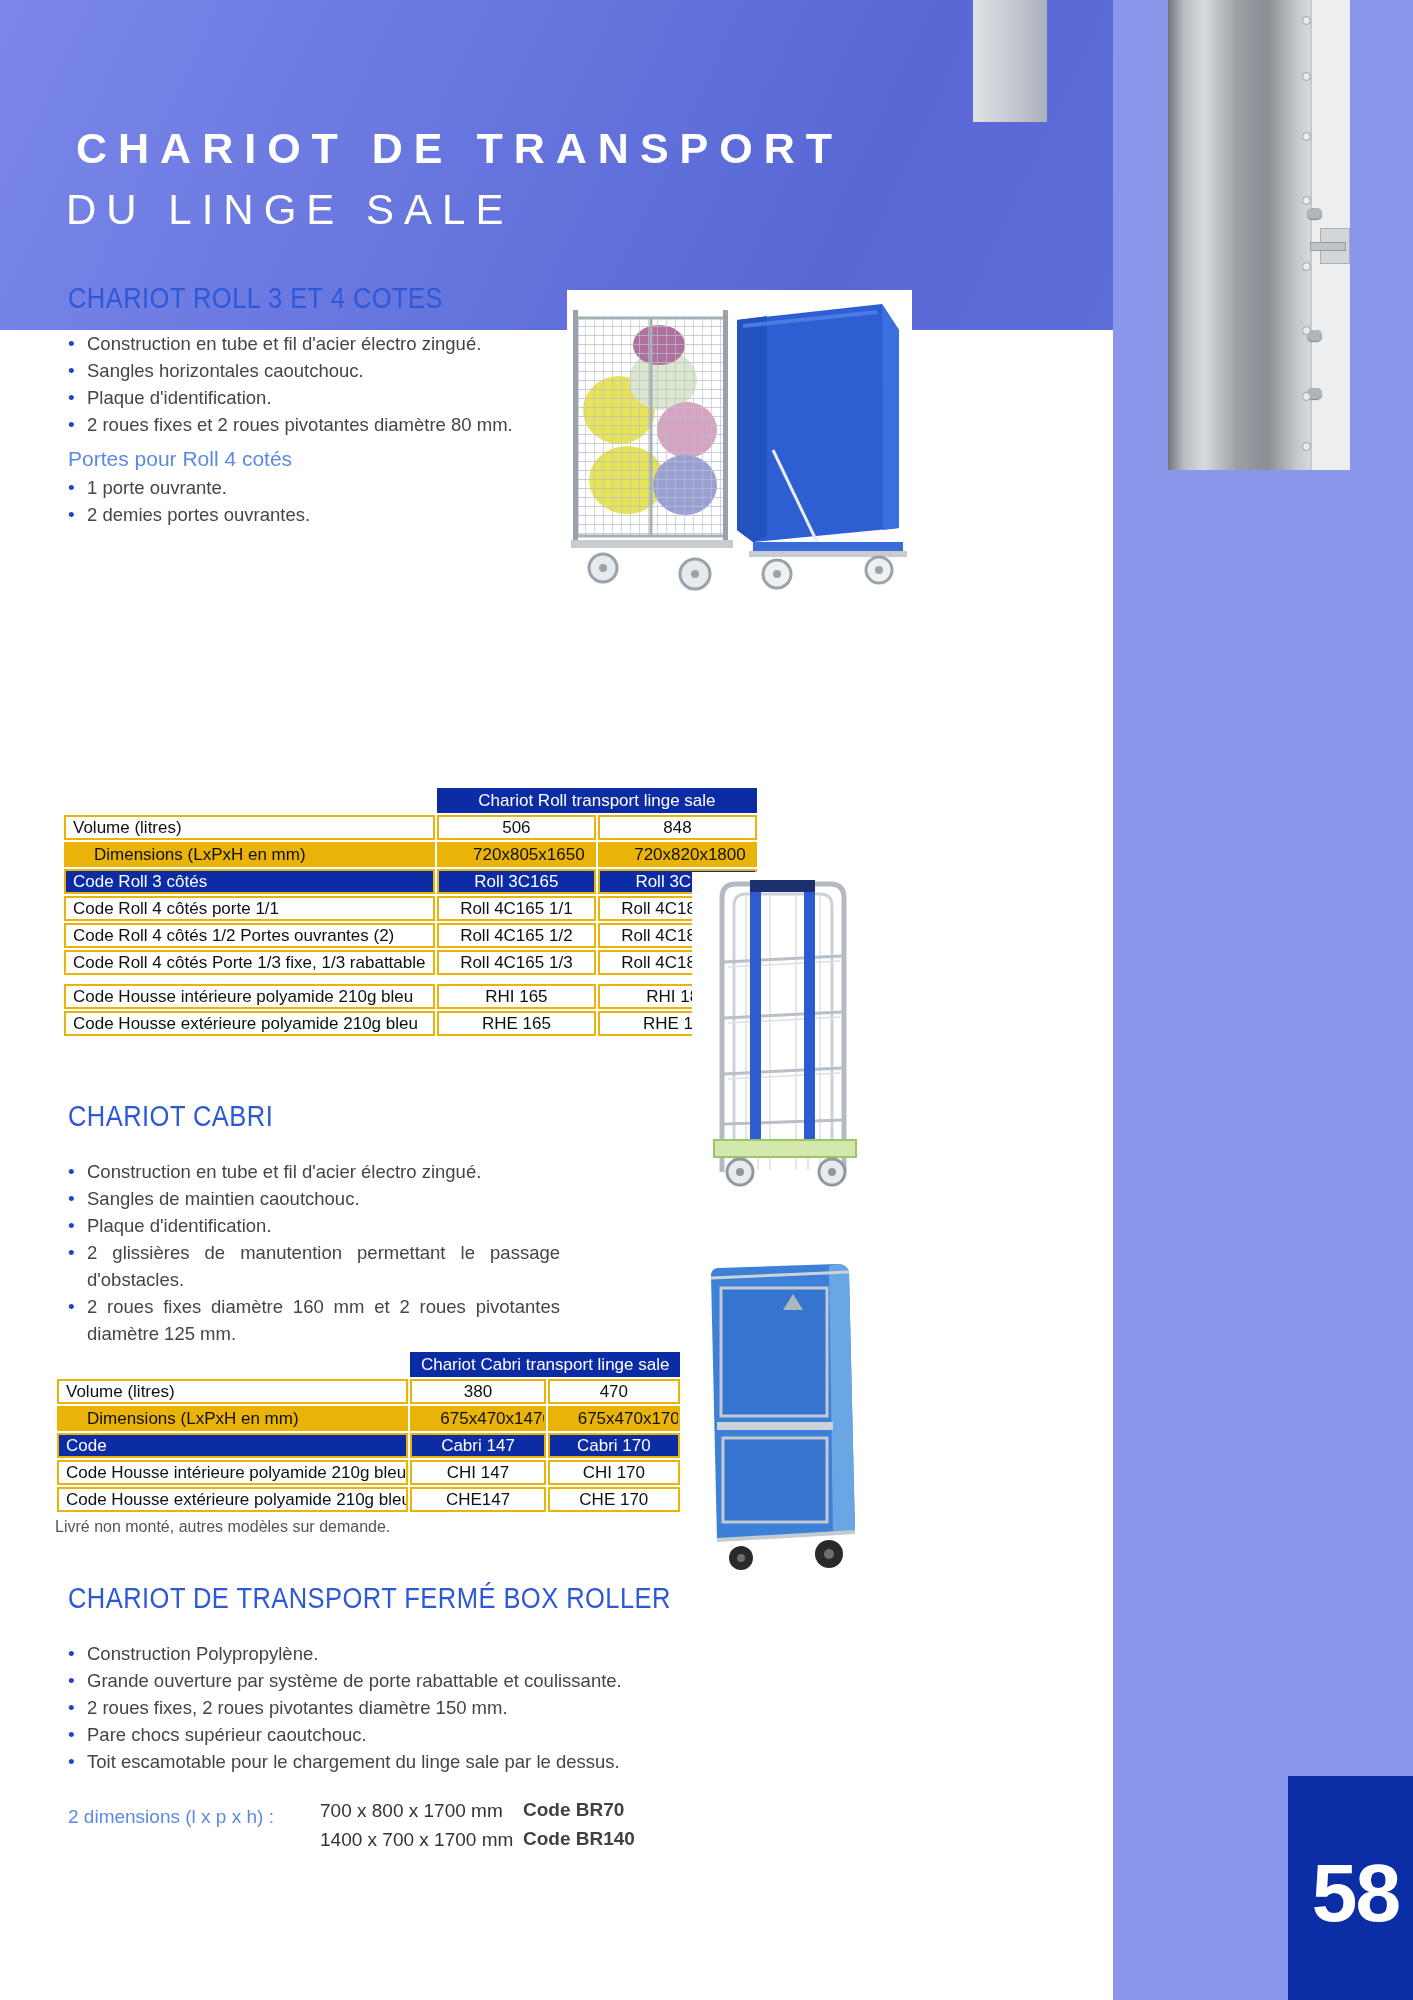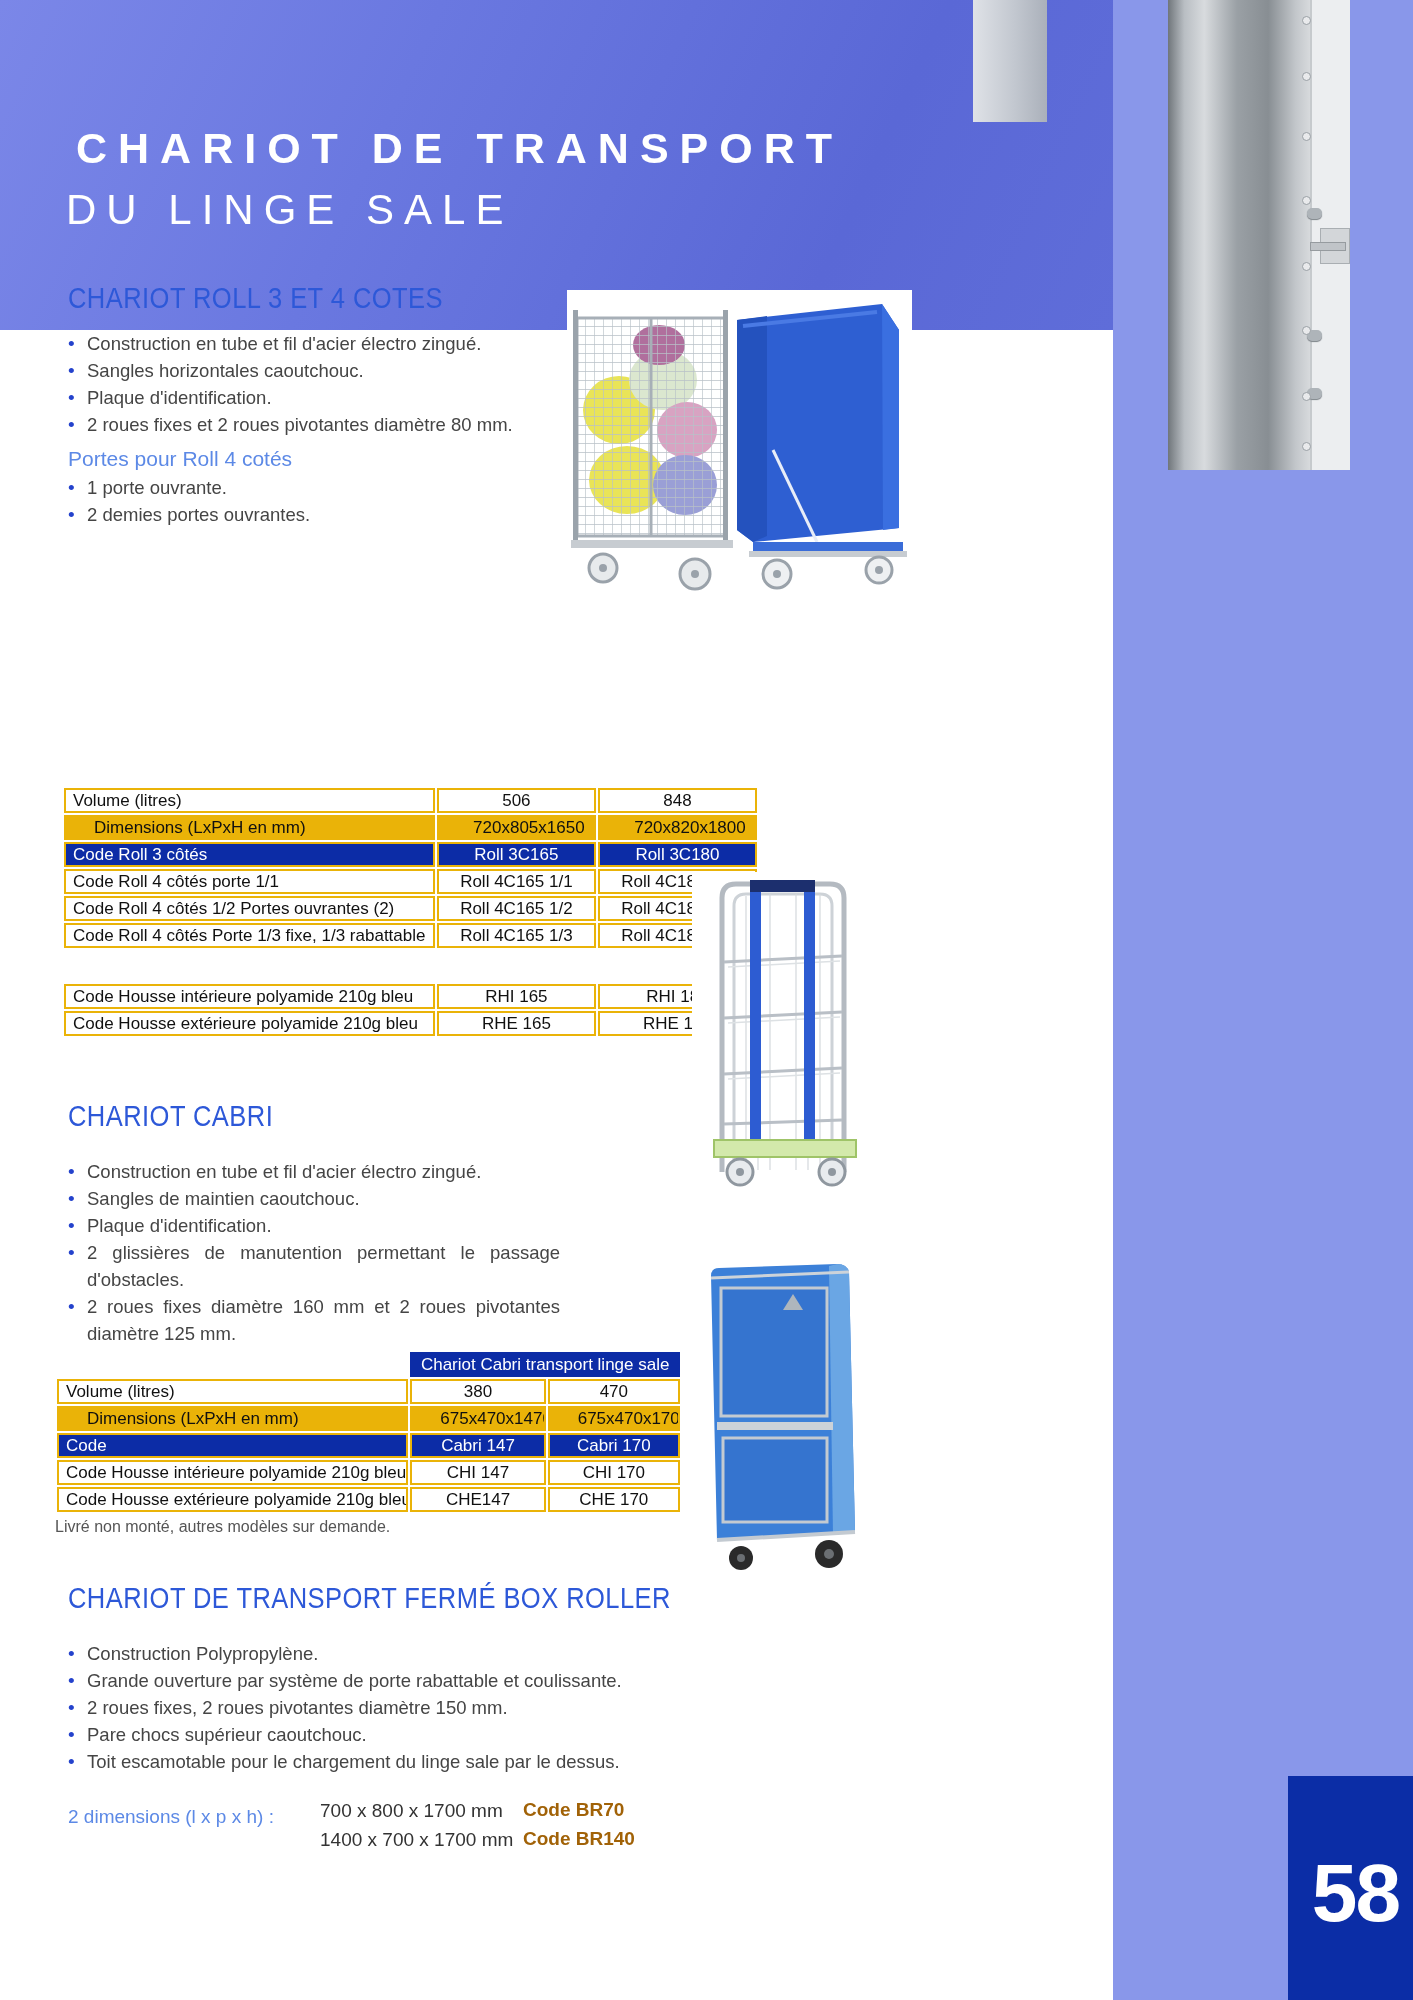--- a/index.html
+++ b/index.html
@@ -44,21 +44,21 @@
   .ptable td{border:2px solid #eab308;background:#ffffff;height:21px;padding:0 7px;white-space:nowrap;overflow:hidden;}
   .ptable td.c{text-align:center;padding:0 3px;}
   .ptable tr.mint td{background:#eab308;padding-left:28px;}
   .ptable tr.dark td{background:#0c2ca6;color:#ffffff;}
   .ptable td.blank{border:none;background:transparent;}
   .ptable td.thead{background:#0c2ca6;color:#ffffff;text-align:center;border:2px solid #0c2ca6;font-size:17px;}
 
   
   .dims-label{position:absolute;left:68px;top:1806px;font-size:19px;color:#5c89e6;white-space:nowrap;}
   .dim-size{position:absolute;left:320px;font-size:19px;color:#333;white-space:nowrap;}
-  .dim-code{position:absolute;left:523px;font-size:19px;font-weight:700;color:#a16207;white-space:nowrap;}
+  .dim-code{position:absolute;left:523px;font-size:19px;font-weight:700;color:#404040;white-space:nowrap;}
 
   
   .photo{position:absolute;background:#ffffff;}
 </style>
 </head>
 <body>
 
 <div class="page">
 
   <div class="side-band"></div>
@@ -143,20 +143,24 @@
     </svg>
   </div>
 
   <table class="ptable" style="left:62px;top:786px;width:697px;">
     <colgroup>
         <col style="width:366px">
         <col style="width:157px">
         <col style="width:157px">
       </colgroup>
     <tbody>
+        <tr>
+      <td class="blank"></td>
+      <td class="thead" colspan="2">Chariot Roll transport linge sale</td>
+    </tr>
     <tr>
       <td>Volume (litres)</td>
       <td class="c">506</td>
       <td class="c">848</td>
     </tr>
     <tr class="mint">
       <td>Dimensions (LxPxH en mm)</td>
       <td class="c">720x805x1650</td>
       <td class="c">720x820x1800</td>
     </tr>

